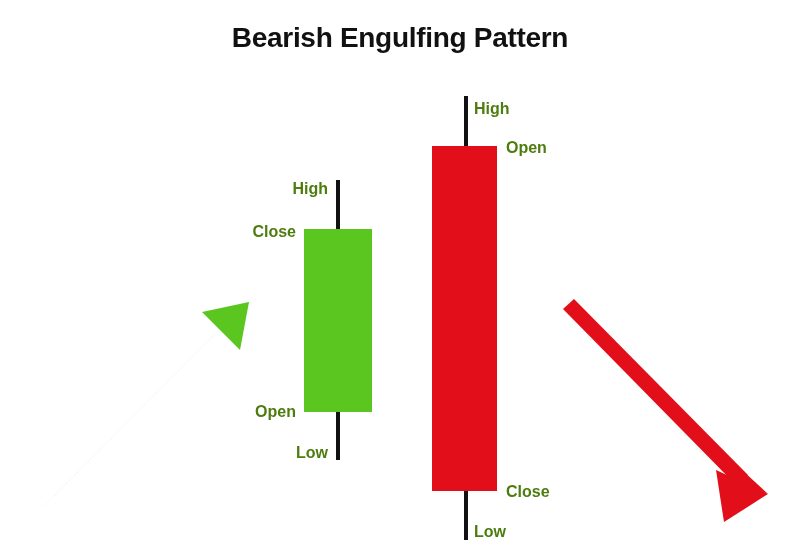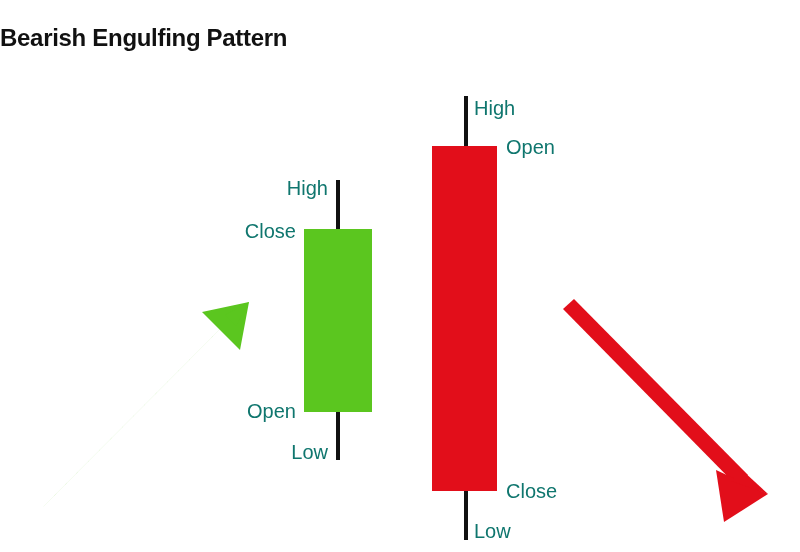--- a/index.html
+++ b/index.html
@@ -17,40 +17,40 @@
     width: 800px;
     height: 552px;
     background: #ffffff;
     overflow: hidden;
   }
   #chart-title {
     position: absolute;
     left: 0;
     top: 16px;
     width: 800px;
-    text-align: left;
-    font-size: 24px;
+    text-align: center;
+    font-size: 28px;
     font-weight: bold;
     color: #111111;
     letter-spacing: -0.3px;
     line-height: 44px;
     white-space: nowrap;
   }
   .candle-body {
     position: absolute;
   }
   .candle-wick {
     position: absolute;
     background: #111111;
   }
   .axis-label {
     position: absolute;
-    font-size: 20px;
-    font-weight: normal;
-    color: #0f766e;
+    font-size: 16px;
+    font-weight: bold;
+    color: #4d7c0f;
     line-height: 17px;
     white-space: nowrap;
   }
   .label-right {
     text-align: right;
   }
   .label-left {
     text-align: left;
   }
   .trend-arrow {

